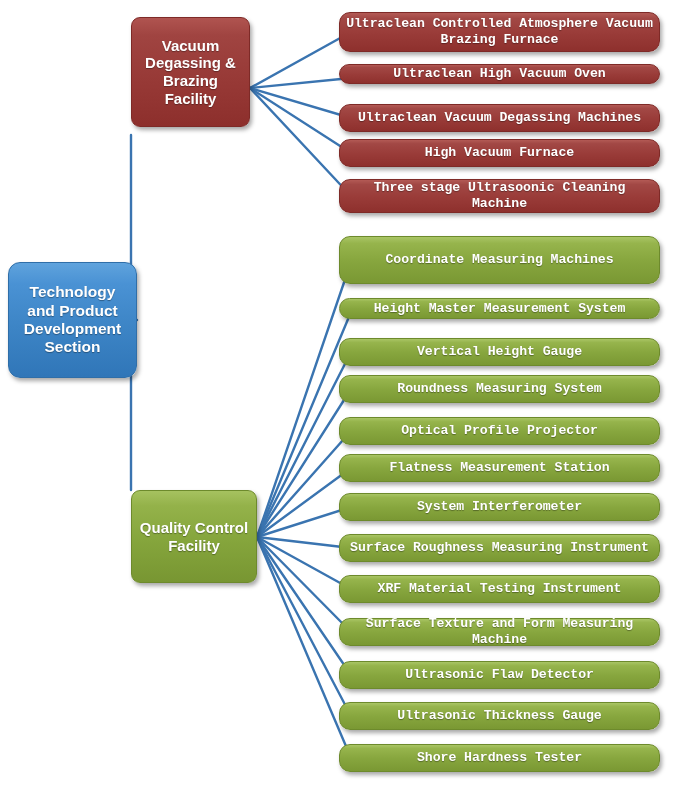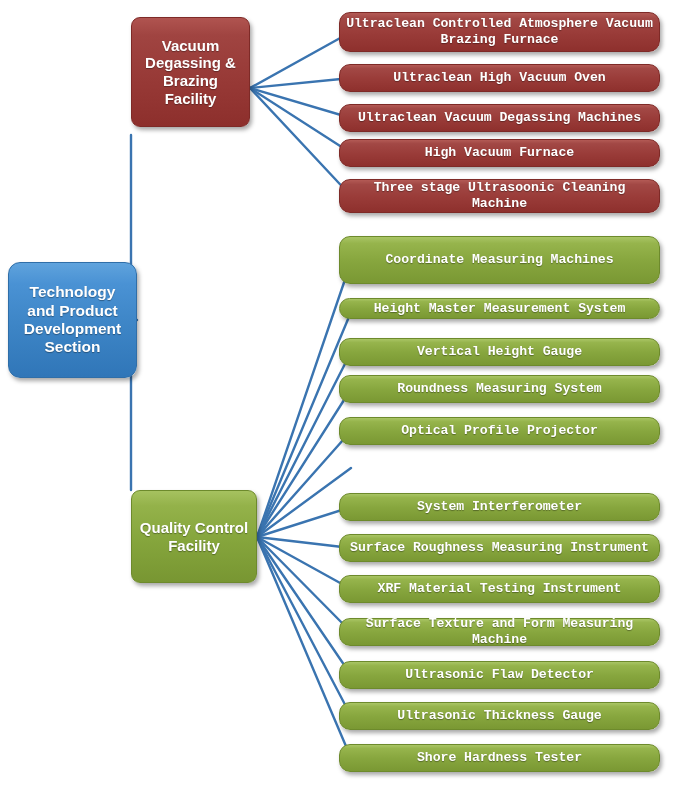--- a/index.html
+++ b/index.html
@@ -131,21 +131,21 @@
     <span>Vacuum Degassing &amp; Brazing Facility</span>
   </div>
 
   <div class="node parent-green">
     <span>Quality Control Facility</span>
   </div>
 
   <div class="node leaf red" style="top:12px;height:40px;">
     <span class="main">Ultraclean  Controlled Atmosphere Vacuum Brazing Furnace</span>
   </div>
-  <div class="node leaf red" style="top:64px;height:28px;">
+  <div class="node leaf red" style="top:64px;height:20px;">
     <span class="main">Ultraclean  High Vacuum Oven</span>
   </div>
   <div class="node leaf red" style="top:104px;height:28px;">
     <span class="main">Ultraclean  Vacuum Degassing Machines</span>
   </div>
   <div class="node leaf red" style="top:139px;height:28px;">
     <span class="main">High Vacuum Furnace</span>
   </div>
   <div class="node leaf red" style="top:179px;height:34px;">
     <span class="main">Three stage Ultrasoonic Cleaning Machine</span>
@@ -159,20 +159,23 @@
   </div>
   <div class="node leaf green" style="top:338px;height:28px;">
     <span class="main">Vertical Height Gauge</span>
   </div>
   <div class="node leaf green" style="top:375px;height:28px;">
     <span class="main">Roundness Measuring System</span>
   </div>
   <div class="node leaf green" style="top:417px;height:28px;">
     <span class="main">Optical Profile Projector</span>
   </div>
+  <div class="node leaf green" style="top:454px;height:28px;">
+    <span class="main">Flatness Measurement  Station</span>
+  </div>
   <div class="node leaf green" style="top:493px;height:28px;">
     <span class="main">System Interferometer</span>
   </div>
   <div class="node leaf green" style="top:534px;height:28px;">
     <span class="main">Surface Roughness Measuring Instrument</span>
   </div>
   <div class="node leaf green" style="top:575px;height:28px;">
     <span class="main">XRF Material Testing  Instrument</span>
   </div>
   <div class="node leaf green" style="top:618px;height:28px;">

